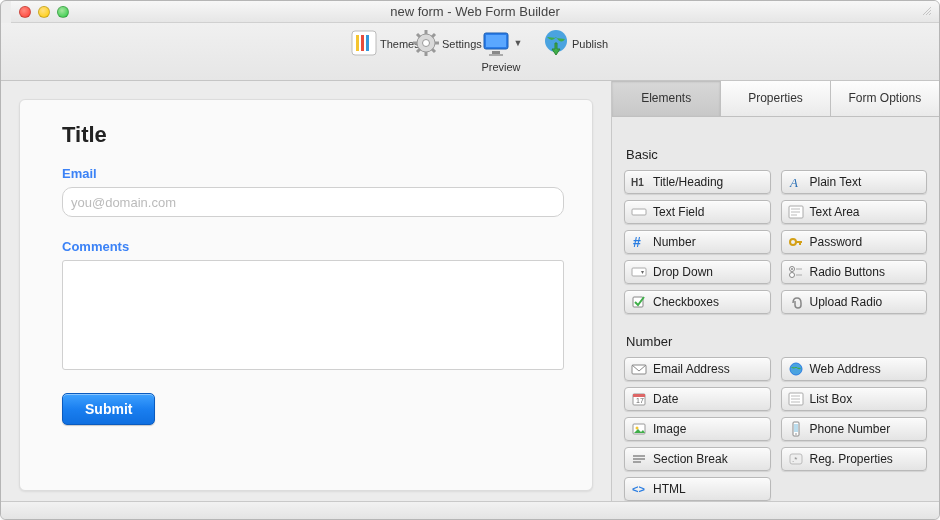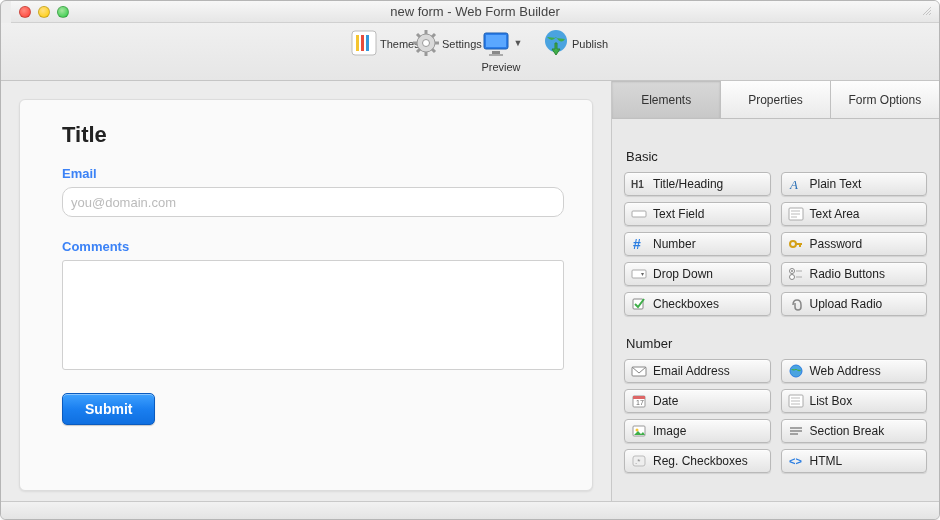--- a/index.html
+++ b/index.html
@@ -449,40 +449,50 @@
           <div class="elem-btn">
             <span class="elem-icon">
                 <svg width="16" height="16">
                   <rect x="2" y="3" width="12" height="10" rx="1" fill="#fff" stroke="#999"></rect>
                   <circle cx="6" cy="7" r="1.5" fill="#f4c430"></circle>
                   <path d="M3 12 L7 8 L10 11 L12 9 L14 12 Z" fill="#3fae49"></path>
                 </svg>
               </span>
             <span>Image</span>
           </div>
+          <div class="elem-btn">
+            <span class="elem-icon">
+                <svg width="16" height="16">
+                  <rect x="5" y="1" width="6" height="14" rx="1" fill="#fff" stroke="#888"></rect>
+                  <rect x="6" y="3" width="4" height="8" fill="#bde"></rect>
+                  <circle cx="8" cy="13" r="0.8" fill="#888"></circle>
+                </svg>
+              </span>
+            <span>Phone Number</span>
+          </div>
 
           <div class="elem-btn">
             <span class="elem-icon">
                 <svg width="16" height="16">
                   <line x1="2" y1="5" x2="14" y2="5" stroke="#888" stroke-width="1.5"></line>
                   <line x1="2" y1="8" x2="14" y2="8" stroke="#888" stroke-width="1.5"></line>
                   <line x1="2" y1="11" x2="10" y2="11" stroke="#888" stroke-width="1.5"></line>
                 </svg>
               </span>
             <span>Section Break</span>
           </div>
 
           <div class="elem-btn">
             <span class="elem-icon">
                 <svg width="16" height="16">
                   <rect x="2" y="3" width="12" height="10" rx="2" fill="#eee" stroke="#bbb"></rect>
                   <text x="4" y="11" font-size="8" fill="#888">.*</text>
                 </svg>
               </span>
-            <span>Reg. Checkboxes</span>
+            <span>Reg. Properties</span>
           </div>
           <div class="elem-btn">
             <span class="elem-icon">
                 <svg width="16" height="16">
                   <text x="1" y="12" font-size="11" font-weight="bold" fill="#2a7de1">&lt;&gt;</text>
                 </svg>
               </span>
             <span>HTML</span>
           </div>
 

